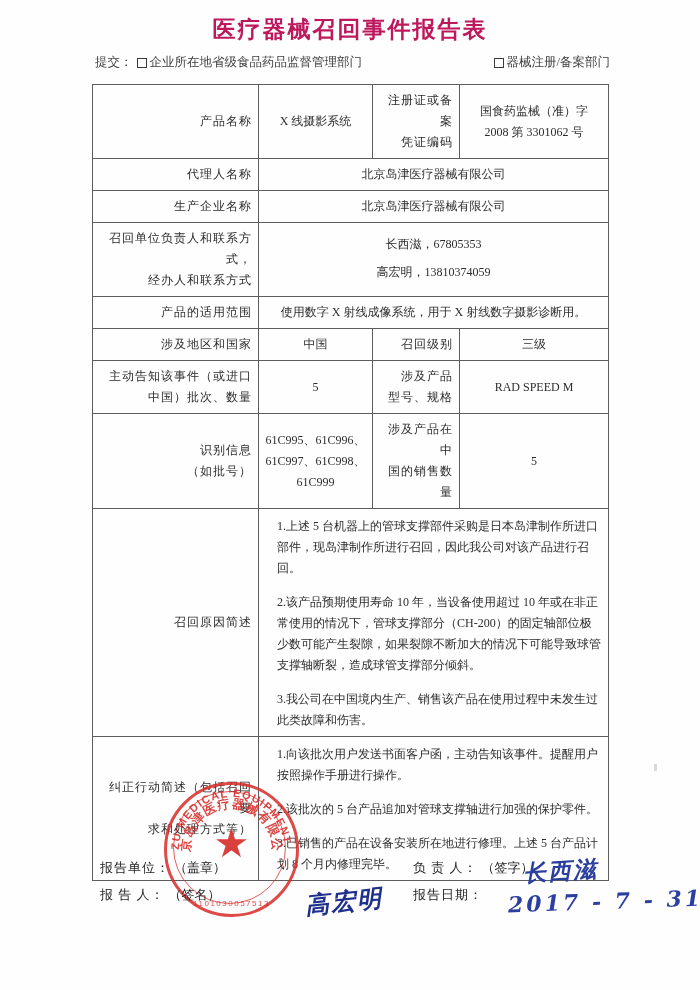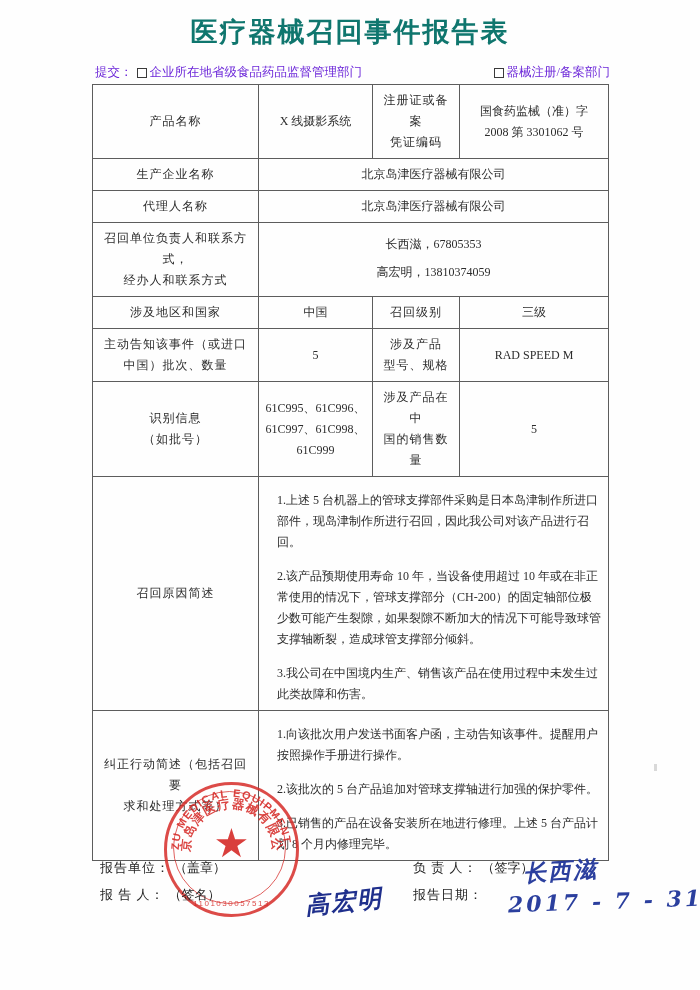--- a/index.html
+++ b/index.html
@@ -22,38 +22,38 @@
     background: #fefefe;
   }
 
   
   .doc-title {
     position: absolute;
     top: 14px;
     left: 0;
     width: 700px;
     text-align: center;
-    font-size: 27px;
+    font-size: 23px;
     font-weight: bold;
     letter-spacing: 2px;
-    color: #0f766e;
+    color: #be185d;
     font-family: "DejaVu Sans", "Liberation Sans", sans-serif;
   }
 
   
   .submit-row {
     position: absolute;
-    top: 64px;
+    top: 54px;
     left: 95px;
     width: 515px;
     display: flex;
     justify-content: space-between;
     align-items: center;
     font-size: 12.5px;
-    color: #6d28d9;
+    color: #404040;
   }
   .submit-left, .submit-right {
     display: flex;
     align-items: center;
     white-space: nowrap;
   }
   .chk {
     display: inline-block;
     width: 8px;
     height: 8px;
@@ -75,42 +75,42 @@
   }
   table.form td {
     border: 1px solid #5d5d5d;
     font-size: 12px;
     color: #2c2c2c;
     padding: 5px 6px;
     vertical-align: middle;
     line-height: 1.75;
   }
   td.label {
-    text-align: center;
+    text-align: right;
     letter-spacing: 1px;
   }
   td.value {
     text-align: center;
   }
   .cell-lines {
     display: block;
   }
   .cell-lines span { display: block; }
 
   .nowrap { white-space: nowrap; }
 
   
   td.para {
     text-align: left;
     padding: 10px 10px 10px 12px;
     line-height: 1.95;
     font-size: 11.5px;
   }
   td.para p {
-    margin: 8px 0 13px 0;
+    margin: 2px 0 13px 0;
     text-indent: 0;
   }
   td.para p:last-child { margin-bottom: 0; }
   .p-hang {
     display: block;
     padding-left: 12px;
     text-indent: -12px;
   }
 
   
@@ -284,44 +284,48 @@
         </td>
         <td class="value">
           <span class="cell-lines">
             <span>国食药监械（准）字</span>
             <span>2008 第 3301062 号</span>
           </span>
         </td>
       </tr>
 
       <tr>
+        <td class="label">代理人名称</td>
+        <td class="value" colspan="3">北京岛津医疗器械有限公司</td>
+      </tr>
+
+      <tr>
         <td class="label">生产企业名称</td>
-        <td class="value" colspan="3">北京岛津医疗器械有限公司</td>
-      </tr>
-
-      <tr>
-        <td class="label">代理人名称</td>
         <td class="value" colspan="3">北京岛津医疗器械有限公司</td>
       </tr>
 
       <tr>
         <td class="label">
           <span class="cell-lines">
             <span>召回单位负责人和联系方式，</span>
             <span>经办人和联系方式</span>
           </span>
         </td>
         <td class="value" colspan="3" style="padding-top:6px;padding-bottom:9px;">
           <span class="cell-lines" style="line-height:2.35;">
             <span>长西滋，67805353</span>
             <span>高宏明，13810374059</span>
           </span>
         </td>
       </tr>
 
+      <tr>
+        <td class="label">产品的适用范围</td>
+        <td class="value" colspan="3">使用数字 X 射线成像系统，用于 X 射线数字摄影诊断用。</td>
+      </tr>
 
       <tr>
         <td class="label">涉及地区和国家</td>
         <td class="value">中国</td>
         <td class="label">召回级别</td>
         <td class="value">三级</td>
       </tr>
 
       <tr>
         <td class="label">

